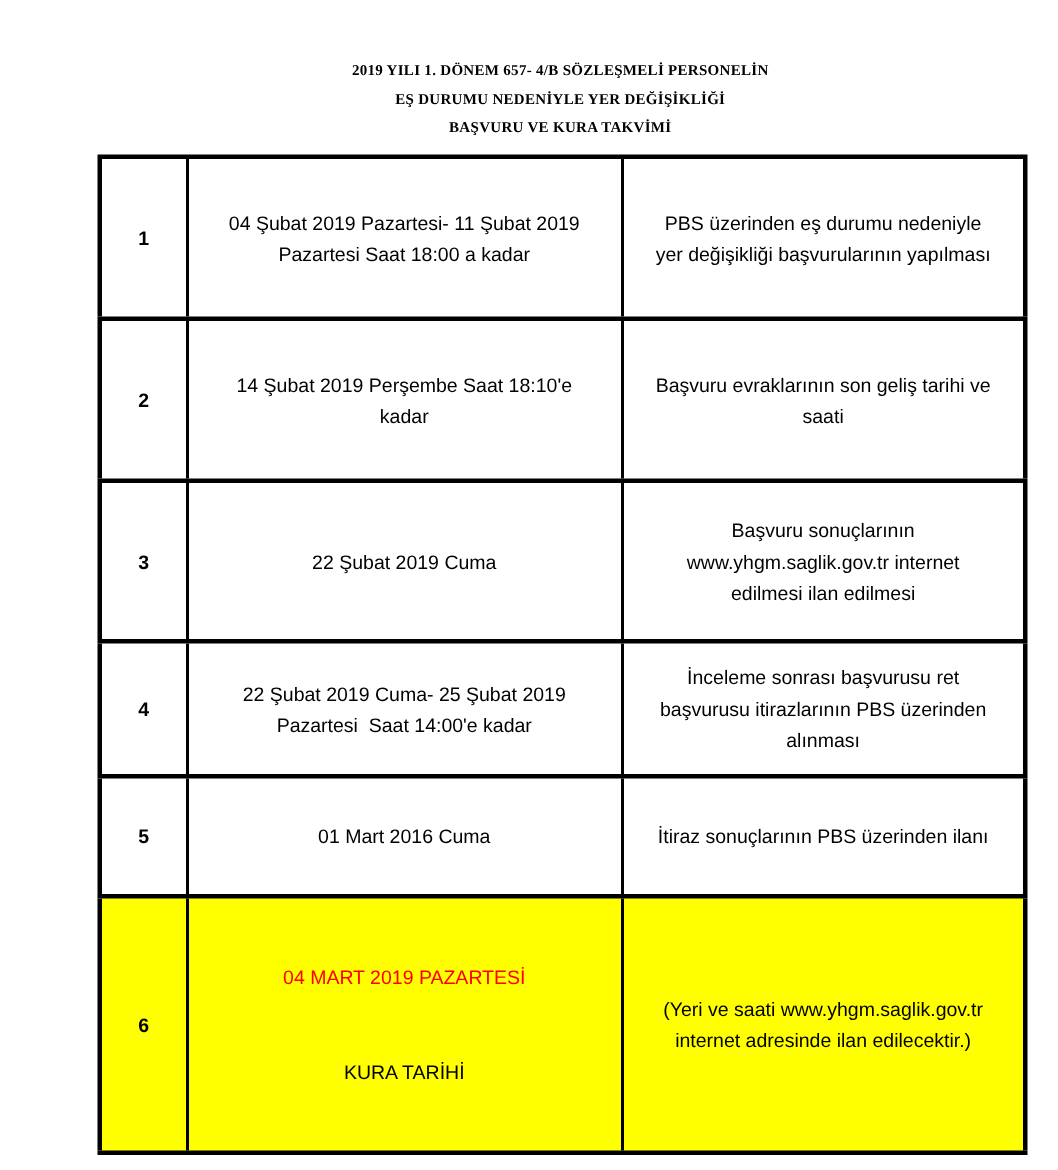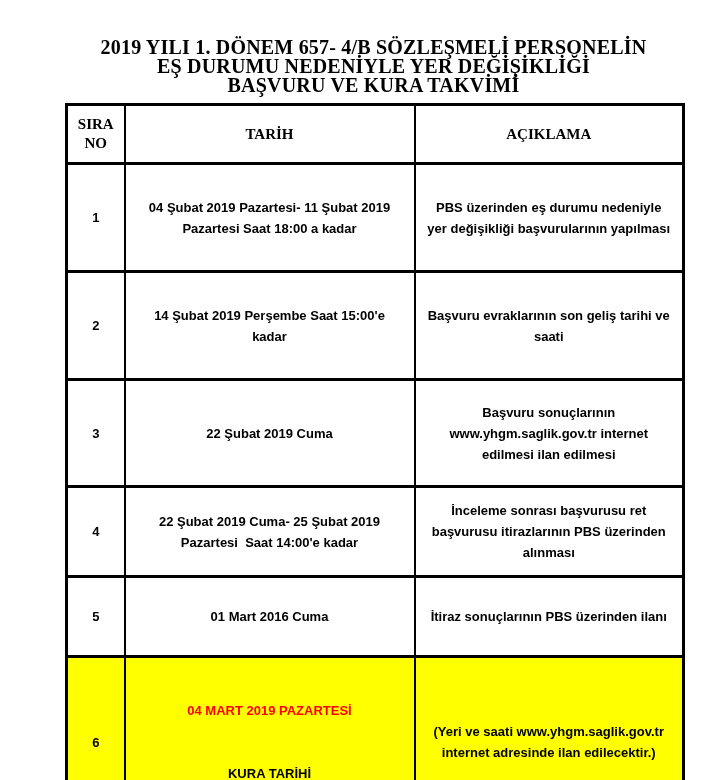--- a/index.html
+++ b/index.html
@@ -19,21 +19,21 @@
     position:relative;
     width:705px; height:780px;
     overflow:hidden;
   }
   .title{
     margin:38px 0 0 65px;
     width:617px;
     text-align:center;
     font-family:"Liberation Serif", serif;
     font-weight:bold;
-    font-size:20px;
+    font-size:10px;
     line-height:19px;
     white-space:pre-line;
     letter-spacing:0.2px;
   }
   table.schedule{
     margin:8px 0 0 65px;
     width:617px;
     table-layout:fixed;
     border-collapse:collapse;
     border:3px solid var(--border);
@@ -52,21 +52,21 @@
     font-weight:bold;
     font-size:15px;
     line-height:19px;
     white-space:pre-line;
   }
   td.num{
     font-weight:bold;
     font-size:13px;
   }
   td.txt{
-    font-weight:bold;
+    font-weight:normal;
     font-size:13px;
     line-height:21px;
     white-space:pre;
   }
   tr.h-header{height:59px;}
   tr.h-r1{height:108px;}
   tr.h-r2{height:108px;}
   tr.h-r3{height:107px;}
   tr.h-r4{height:90px;}
   tr.h-r5{height:80px;}
@@ -93,38 +93,32 @@
 BAŞVURU VE KURA TAKVİMİ</div>
 
   <table class="schedule">
     <colgroup>
       <col style="width:58px">
       <col style="width:290px">
       <col style="width:269px">
     </colgroup>
 
     <tbody>
-        <tr class="h-header">
-      <th class="hdr">SIRA
-NO</th>
-      <th class="hdr">TARİH</th>
-      <th class="hdr">AÇIKLAMA</th>
-    </tr>
 
     <tr class="h-r1">
       <td class="num">1</td>
       <td class="txt">04 Şubat 2019 Pazartesi- 11 Şubat 2019
 Pazartesi Saat 18:00 a kadar</td>
       <td class="txt">PBS üzerinden eş durumu nedeniyle
 yer değişikliği başvurularının yapılması</td>
     </tr>
 
     <tr class="h-r2">
       <td class="num">2</td>
-      <td class="txt">14 Şubat 2019 Perşembe Saat 15:00'e
+      <td class="txt">14 Şubat 2019 Perşembe Saat 18:10'e
 kadar</td>
       <td class="txt">Başvuru evraklarının son geliş tarihi ve
 saati</td>
     </tr>
 
     <tr class="h-r3">
       <td class="num">3</td>
       <td class="txt">22 Şubat 2019 Cuma</td>
       <td class="txt">Başvuru sonuçlarının
 www.yhgm.saglik.gov.tr internet

